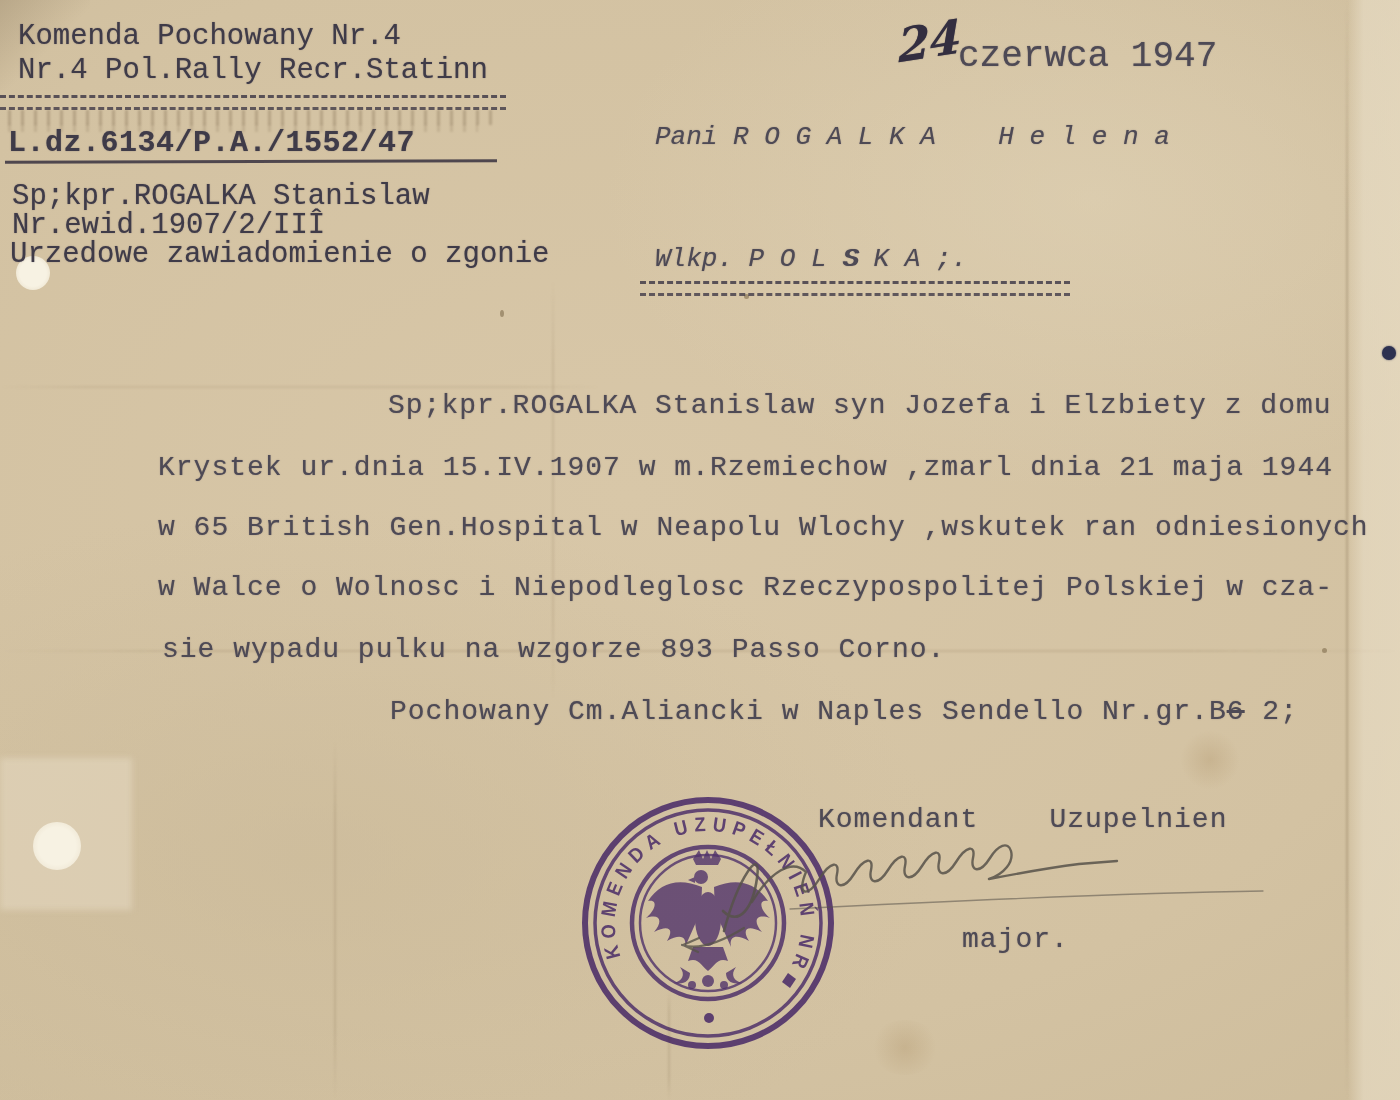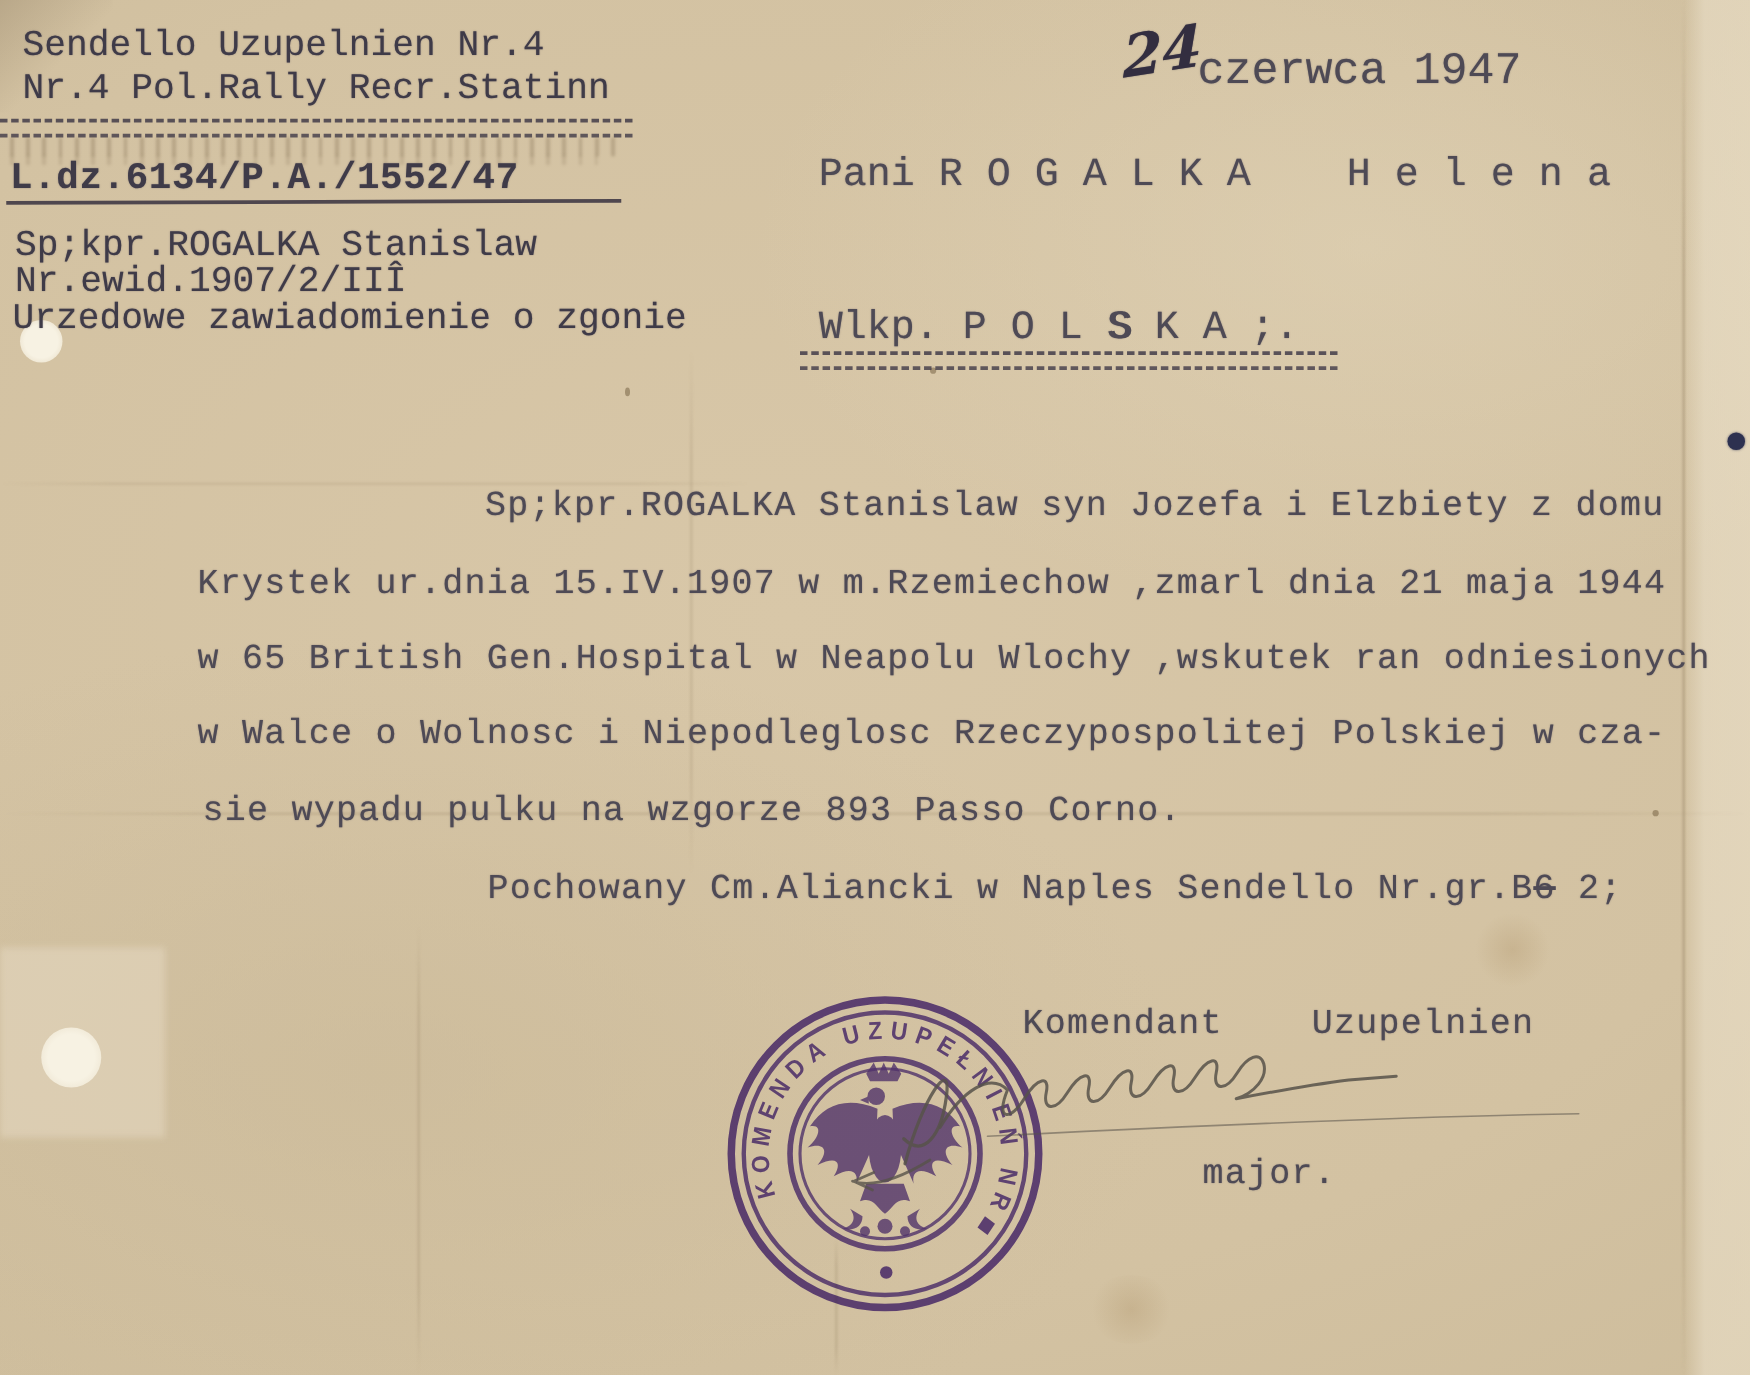--- a/index.html
+++ b/index.html
@@ -9,21 +9,21 @@
     background:
       radial-gradient(900px 500px at 22% 78%, rgba(201,184,151,.55), rgba(201,184,151,0) 70%),
       radial-gradient(700px 420px at 78% 18%, rgba(226,213,185,.5), rgba(226,213,185,0) 70%),
       radial-gradient(1500px 1000px at 45% 45%, #d8c7a8 0%, #d3c2a2 55%, #ccbb9a 90%),
       #d2c1a1;
   }
   .t{position:absolute;white-space:pre;color:#4e4a55;text-shadow:0 0 1.2px rgba(70,64,82,.55);}
   .dark{color:#3f3b48;}
   .hl{font-size:29px;line-height:1;}
   .body-line{font-size:28px;letter-spacing:1px;line-height:1;}
-  .addr{font-size:32px;line-height:1;}
+  .addr{font-size:26px;line-height:1;font-style:italic;}
   .ref{font-size:30px;font-weight:600;letter-spacing:.5px;}
   .struck{text-decoration:line-through;text-decoration-thickness:3px;}
   .ovr{text-shadow:2px 0 currentColor,0 0 1.2px rgba(70,64,82,.55);}
   .dline{position:absolute;height:9px;border-top:3px dashed rgba(62,56,70,.82);border-bottom:3px dashed rgba(62,56,70,.78);}
   .uline{position:absolute;height:0;border-top:3px solid rgba(55,49,64,.85);}
   .ghost{position:absolute;background:repeating-linear-gradient(90deg,rgba(120,100,74,.55) 0 3px,transparent 3px 13px);filter:blur(1.3px);}
   .crease-v{position:absolute;width:2px;background:linear-gradient(180deg,rgba(150,130,100,.0),rgba(150,130,100,.45) 20%,rgba(150,130,100,.45) 80%,rgba(150,130,100,0));filter:blur(1px);}
   .crease-h{position:absolute;height:2px;background:linear-gradient(90deg,rgba(150,130,100,0),rgba(155,135,105,.4) 15%,rgba(155,135,105,.4) 85%,rgba(150,130,100,0));filter:blur(1px);}
   .edge-strip{position:absolute;right:0;top:0;width:52px;height:1100px;background:linear-gradient(90deg,rgba(232,221,198,0),rgba(232,221,198,.65) 30%,rgba(238,228,206,.55));}
   .corner-shade{position:absolute;left:0;top:0;width:90px;height:90px;background:linear-gradient(135deg,rgba(140,122,95,.35),rgba(140,122,95,0) 55%);}
@@ -58,21 +58,21 @@
   <div class="patch" style="left:0;top:758px;width:132px;height:152px;"></div>
   <div class="hole" style="left:16px;top:256px;width:34px;height:34px;"></div>
   <div class="hole" style="left:33px;top:822px;width:48px;height:48px;"></div>
   <div class="blot" style="left:1382px;top:346px;width:14px;height:14px;"></div>
   <div class="stain" style="left:1180px;top:730px;width:60px;height:60px;"></div>
   <div class="stain" style="left:870px;top:1020px;width:70px;height:55px;"></div>
   <div class="speck" style="left:1322px;top:648px;width:5px;height:5px;"></div>
   <div class="speck" style="left:500px;top:310px;width:4px;height:7px;"></div>
   <div class="speck" style="left:744px;top:294px;width:5px;height:5px;"></div>
 
-  <div class="t hl dark" style="left:18px;top:22px;">Sendello Uzupelnien Nr.4</div>
+  <div class="t hl dark" style="left:18px;top:22px;">Komenda Pochowany Nr.4</div>
   <div class="t hl dark" style="left:18px;top:56px;text-align:center;">Nr.4 Pol.Rally Recr.Statinn</div>
   <div class="dline" style="left:0;top:95px;width:506px;"></div>
   <div class="ghost" style="left:8px;top:110px;width:492px;height:15px;opacity:.6;"></div>
   <div class="ghost" style="left:8px;top:124px;width:470px;height:8px;opacity:.35;"></div>
   <div class="t ref dark" style="left:8px;top:126px;text-align:center;">L.dz.6134/P.A./1552/47</div>
   <div class="uline" style="left:5px;top:160px;width:492px;transform:rotate(-0.2deg);"></div>
   <div class="t hl dark" style="left:12px;top:182px;">Sp;kpr.ROGALKA Stanislaw</div>
   <div class="t hl dark" style="left:12px;top:211px;">Nr.ewid.1907/2/IIÎ</div>
   <div class="t hl dark" style="left:10px;top:240px;">Urzedowe zawiadomienie o zgonie</div>
 

